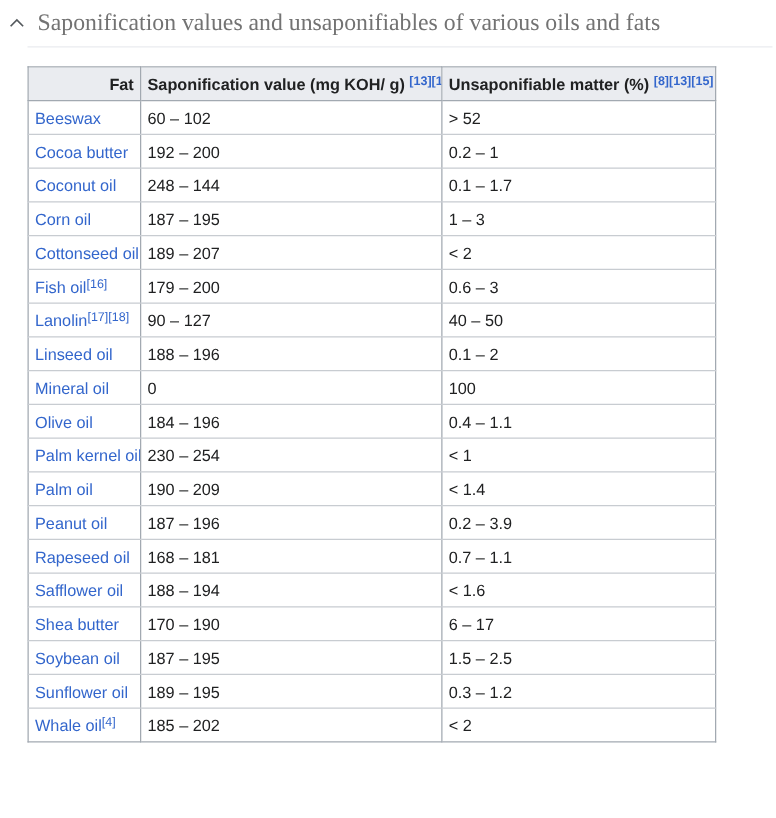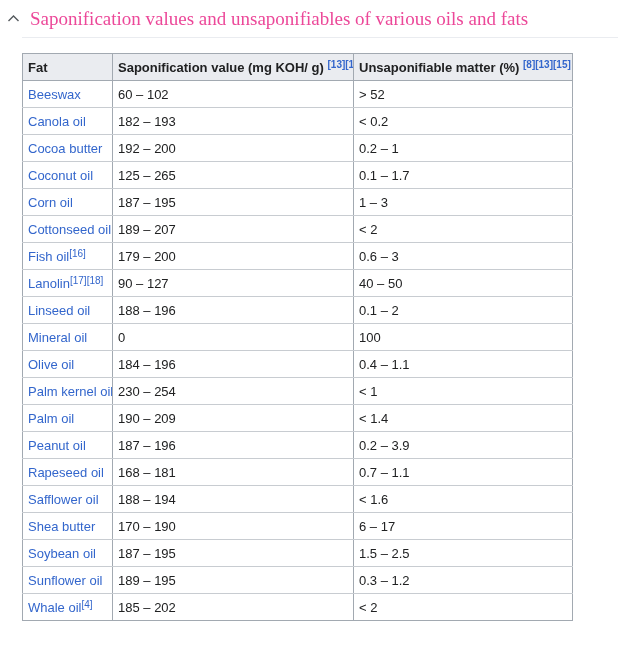--- a/index.html
+++ b/index.html
@@ -18,21 +18,21 @@
   
   .section-heading {
     position: relative;
     margin: 0 3px 0 22px;
     padding: 7px 0 6px 8px;
     border-bottom: 1px solid #eaecf0;
     font-family: "Liberation Serif", "DejaVu Serif", serif;
     font-size: 19px;
     line-height: 24px;
     font-weight: 400;
-    color: #ec4899;
+    color: #737373;
   }
   .collapse-caret {
     position: absolute;
     left: -15px;
     top: 14px;
     width: 13px;
     height: 9px;
     cursor: pointer;
   }
   .collapse-caret svg { display: block; }
@@ -53,21 +53,21 @@
     height: 27px;
     padding: 2px 5px;
     overflow: hidden;
     white-space: nowrap;
     vertical-align: middle;
   }
   .wikitable th {
     background: #eaecf0;
     border: 1px solid #a2a9b1;
     font-weight: bold;
-    text-align: left;
+    text-align: right;
   }
   .wikitable td {
     background: #ffffff;
     border-left: 1px solid #a2a9b1;
     border-right: 1px solid #a2a9b1;
     border-top: 1px solid #c8ccd1;
     border-bottom: 1px solid #c8ccd1;
     text-align: left;
   }
   .wikitable tr:last-child td { border-bottom-color: #a2a9b1; }
@@ -110,32 +110,27 @@
         <th><span>Unsaponifiable matter (%)</span> <sup class="refs"><a class="ref-link">[8]</a><a class="ref-link">[13]</a><a class="ref-link">[15]</a></sup></th>
       </tr>
   </thead>
   <tbody>
       <tr>
         <td><a class="fat-link">Beeswax</a></td>
         <td>60 – 102</td>
         <td>&gt; 52</td>
       </tr>
       <tr>
-        <td><a class="fat-link">Canola oil</a></td>
-        <td>182 – 193</td>
-        <td>&lt; 0.2</td>
-      </tr>
-      <tr>
         <td><a class="fat-link">Cocoa butter</a></td>
         <td>192 – 200</td>
         <td>0.2 – 1</td>
       </tr>
       <tr>
         <td><a class="fat-link">Coconut oil</a></td>
-        <td>125 – 265</td>
+        <td>248 – 144</td>
         <td>0.1 – 1.7</td>
       </tr>
       <tr>
         <td><a class="fat-link">Corn oil</a></td>
         <td>187 – 195</td>
         <td>1 – 3</td>
       </tr>
       <tr>
         <td><a class="fat-link">Cottonseed oil</a></td>
         <td>189 – 207</td>

